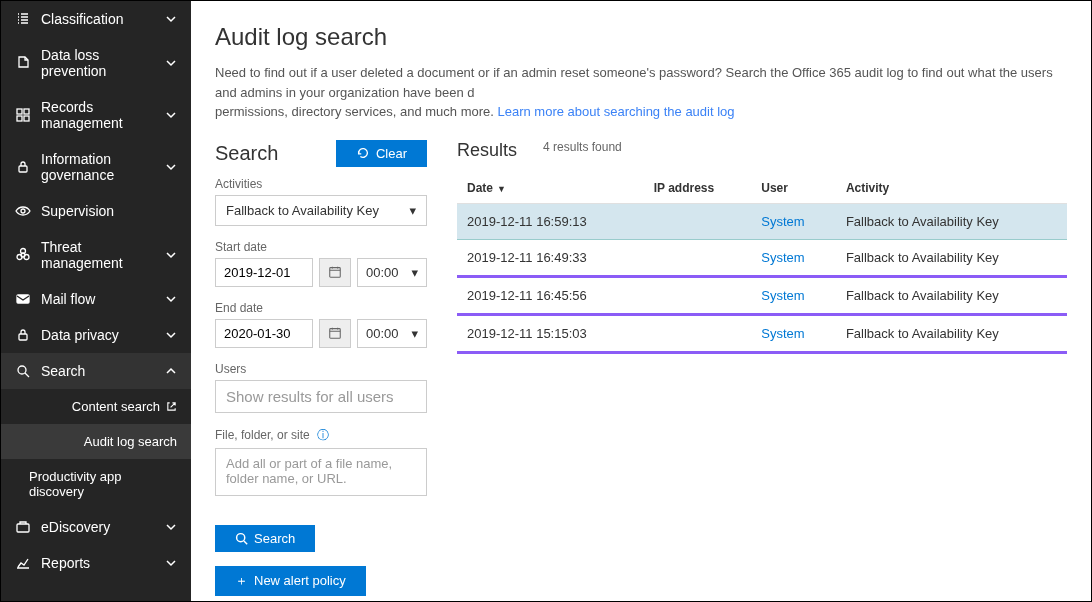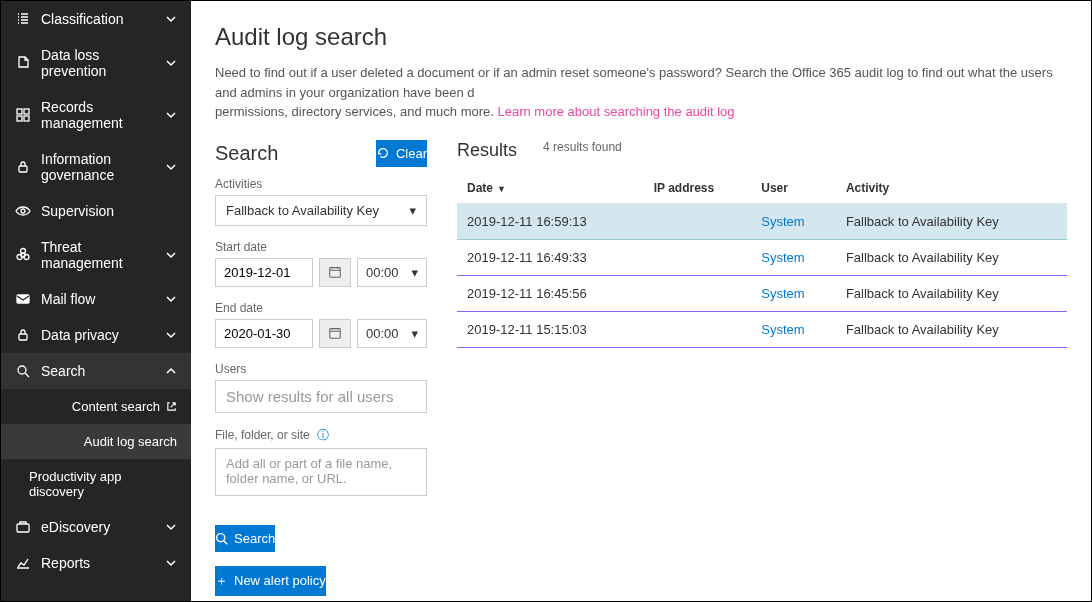--- a/index.html
+++ b/index.html
@@ -12,29 +12,29 @@
 .nav-icon { width: 16px; height: 16px; flex-shrink: 0; display: inline-flex; align-items: center; justify-content: center; }
 .nav-label { font-size: 14px; }
 .chevron { width: 12px; height: 12px; }
 .nav-sub { padding: 10px 14px 10px 28px; font-size: 13px; cursor: pointer; display: flex; align-items: center; gap: 6px; justify-content: flex-end; }
 .nav-sub.active { background: #3a3a3a; }
 .nav-item.expanded-parent { background: #333; }
 
 .main { flex: 1; padding: 22px 24px; overflow: auto; }
 .page-title { font-size: 24px; font-weight: 400; margin-bottom: 12px; color: #333; }
 .page-desc { font-size: 13px; color: #555; margin-bottom: 18px; line-height: 1.5; }
-.page-desc a { color: #ec4899; text-decoration: none; }
+.page-desc a { color: #3b82f6; text-decoration: none; }
 
 .columns { display: flex; gap: 30px; }
 .search-col { width: 212px; }
 .results-col { flex: 1; }
 
 .search-header { display: flex; align-items: center; justify-content: space-between; margin-bottom: 10px; }
 .search-title { font-size: 20px; font-weight: 400; }
-.btn { display: inline-flex; align-items: center; gap: 6px; padding: 6px 0; border: none; cursor: pointer; font-size: 13px; }
+.btn { display: inline-flex; align-items: center; gap: 6px; padding: 6px 20px; border: none; cursor: pointer; font-size: 13px; }
 .btn-blue { background: #0078d4; color: #fff; }
 
 .form-group { margin-bottom: 14px; }
 .form-label { font-size: 12px; color: #666; display: block; margin-bottom: 4px; }
 .form-label .info { color: #0078d4; margin-left: 4px; }
 .dropdown { width: 100%; border: 1px solid #ccc; padding: 7px 10px; font-size: 13px; background: #fff; display: flex; justify-content: space-between; align-items: center; cursor: pointer; }
 .date-row { display: flex; gap: 6px; }
 .date-input { flex: 1; border: 1px solid #ccc; padding: 6px 8px; font-size: 13px; background: #fff; width: 80px; }
 .cal-btn { width: 32px; border: 1px solid #ccc; background: #eee; display: flex; align-items: center; justify-content: center; cursor: pointer; }
 .time-select { border: 1px solid #ccc; padding: 6px 8px; font-size: 13px; background: #fff; width: 70px; display: flex; justify-content: space-between; align-items: flex-end; cursor: pointer; }
@@ -42,21 +42,21 @@
 .textarea { width: 100%; border: 1px solid #ccc; padding: 7px 10px; font-size: 13px; resize: none; height: 48px; font-family: inherit; }
 
 .action-btns { display: flex; flex-direction: column; align-items: flex-start; gap: 14px; margin-top: 26px; }
 
 .results-header { display: flex; align-items: flex-start; gap: 26px; margin-bottom: 12px; }
 .results-title { font-size: 18px; font-weight: 400; }
 .results-count { font-size: 12px; color: #666; }
 
 .results-table { width: 100%; border-collapse: collapse; }
 .results-table th { text-align: left; font-size: 12px; font-weight: 600; padding: 8px 10px; border-bottom: 1px solid #e0e0e0; color: #333; }
-.results-table td { padding: 10px 10px; font-size: 13px; border-bottom: 1px solid #8b5cf6; }
+.results-table td { padding: 10px 10px; font-size: 13px; border-bottom: 3px solid #8b5cf6; }
 .results-table tr.row-selected td { background: #d4e6ee; border-top: 1px solid #a3a3a3; border-bottom: 1px solid #9cc; }
 .results-table .sort-ind { font-size: 9px; margin-left: 4px; }
 .results-table td a { color: #0078d4; text-decoration: none; }
 
 svg { display: block; }
 ::placeholder { color: #999; }
 </style>
 </head>
 <body>
 

